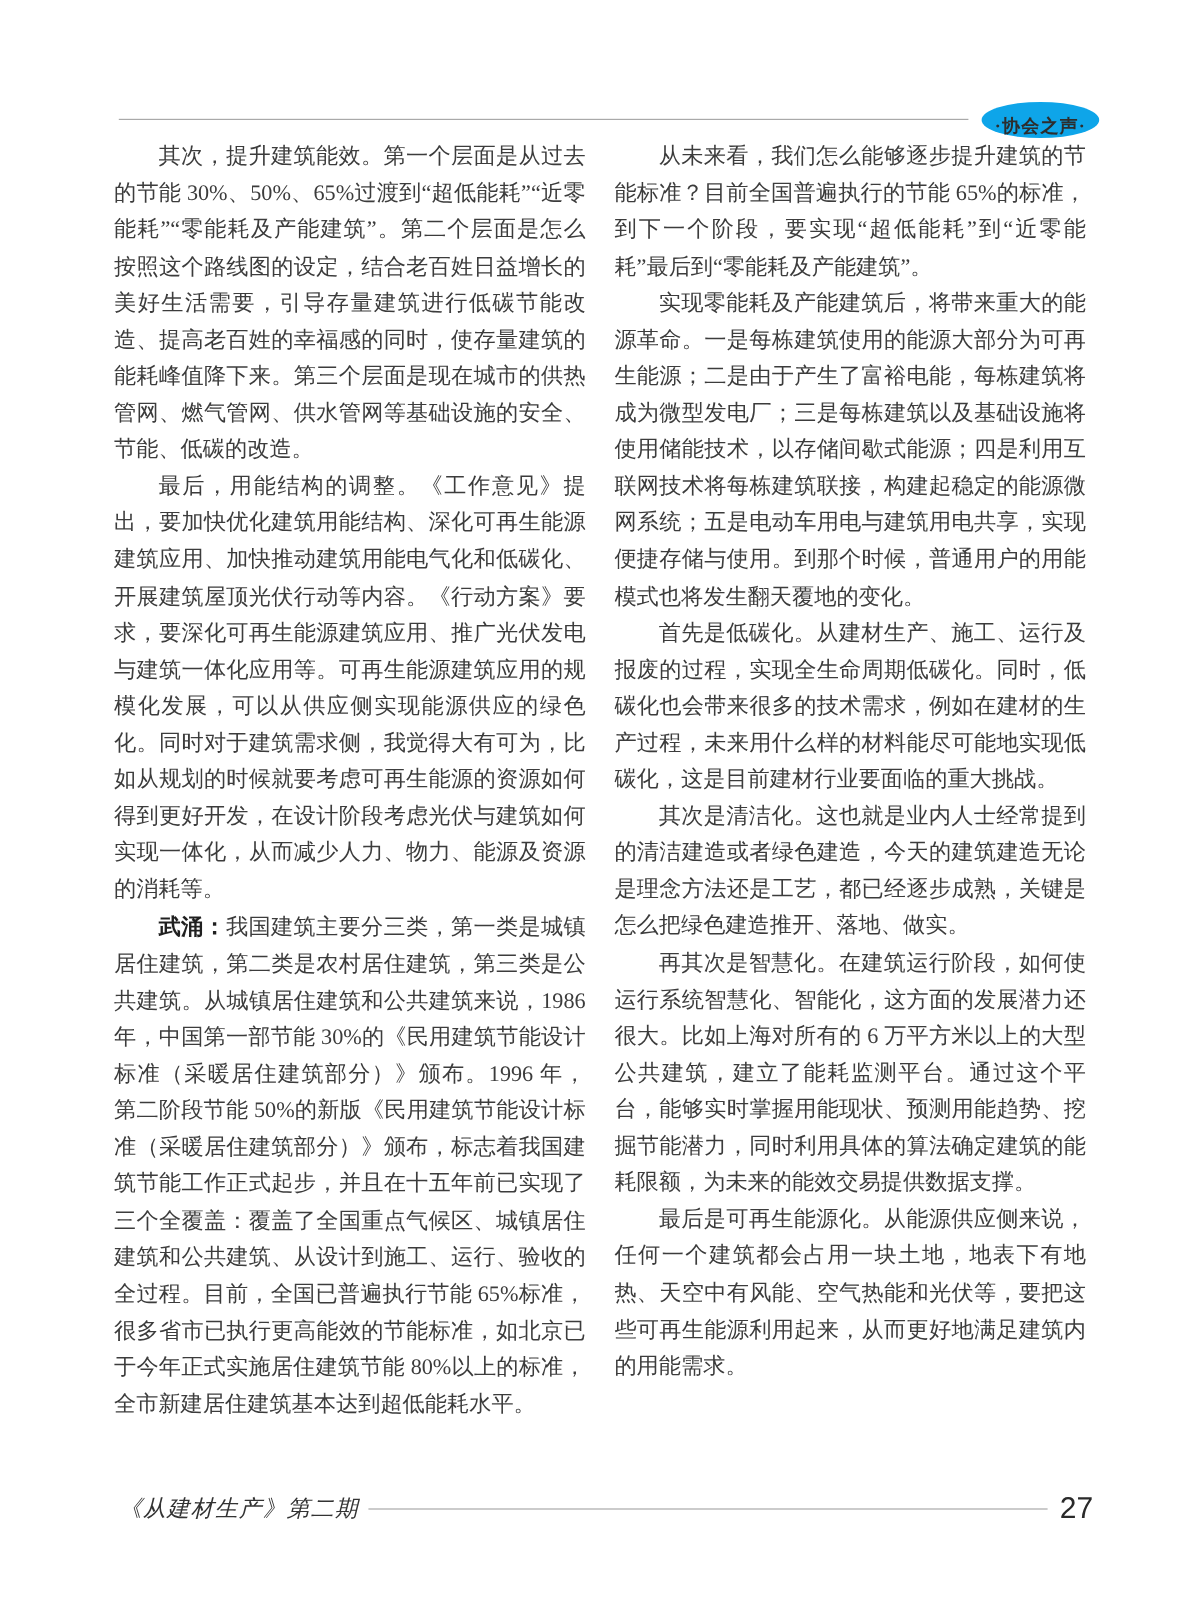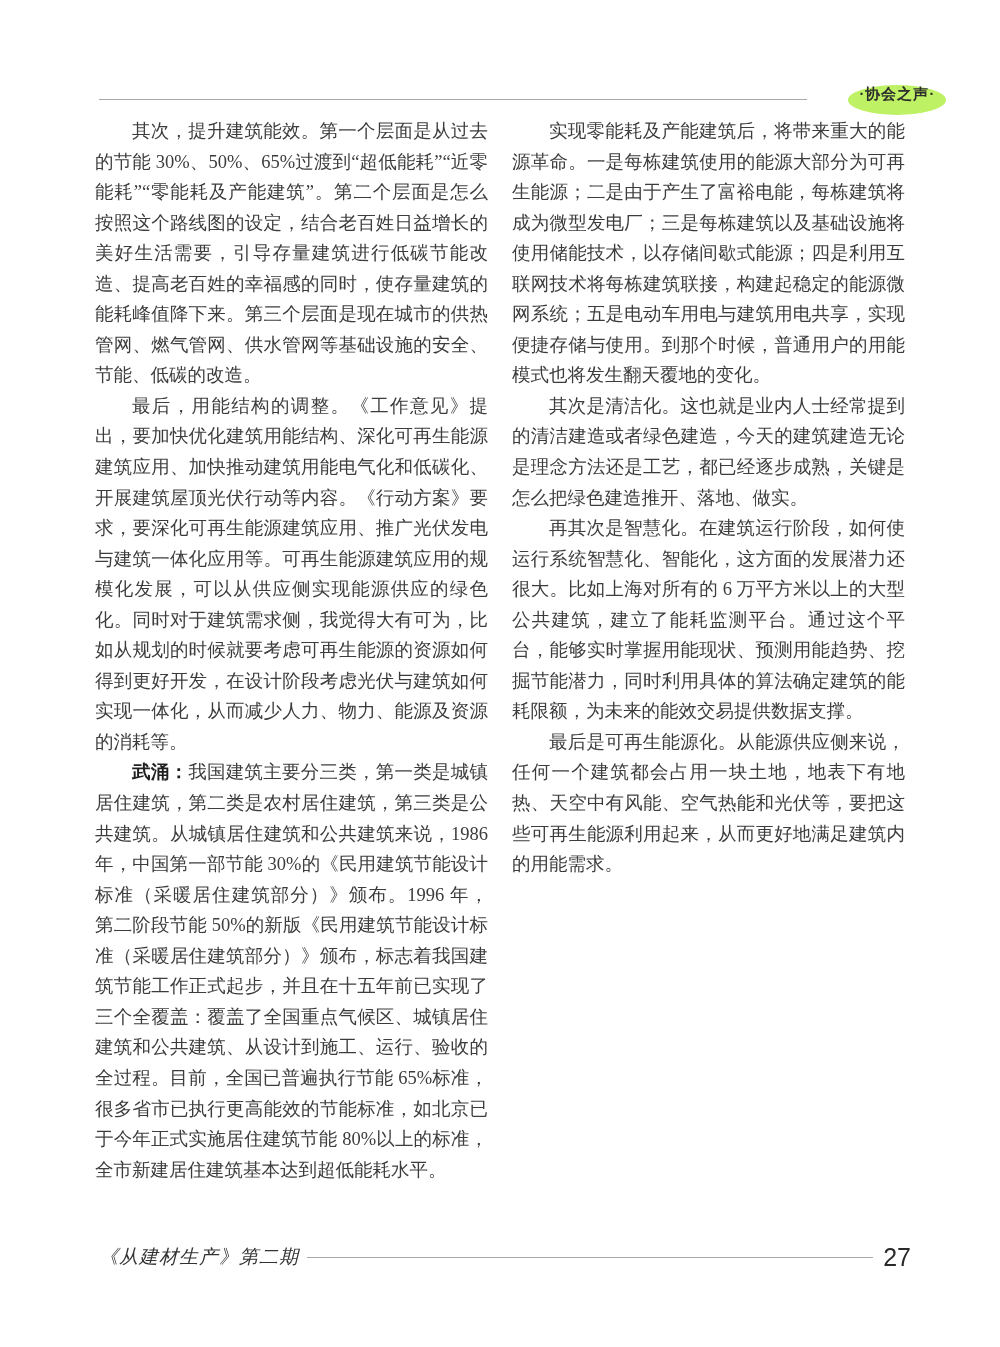--- a/index.html
+++ b/index.html
@@ -21,27 +21,27 @@
     position: absolute;
     top: 99px;
     left: 99px;
     width: 708px;
     height: 1px;
     background: #a9a9a9;
   }
   .badge {
     position: absolute;
     top: 85px;
-    left: 848px;
+    left: 818px;
     width: 98px;
     height: 30px;
-    background: #bef264;
+    background: #0ea5e9;
     border-radius: 50%;
     display: flex;
-    align-items: flex-start;
+    align-items: flex-end;
     justify-content: center;
   }
   .badge span {
     font-size: 15px;
     letter-spacing: 1px;
     color: #2d2d2d;
     font-weight: 600;
     white-space: nowrap;
   }
   
@@ -114,21 +114,23 @@
     <span>·协会之声·</span>
   </div>
 
   <div class="column column-left">
       <p class="para">其次，提升建筑能效。第一个层面是从过去的节能 30%、50%、65%过渡到“超低能耗”“近零能耗”“零能耗及产能建筑”。第二个层面是怎么按照这个路线图的设定，结合老百姓日益增长的美好生活需要，引导存量建筑进行低碳节能改造、提高老百姓的幸福感的同时，使存量建筑的能耗峰值降下来。第三个层面是现在城市的供热管网、燃气管网、供水管网等基础设施的安全、节能、低碳的改造。</p>
       <p class="para">最后，用能结构的调整。《工作意见》提出，要加快优化建筑用能结构、深化可再生能源建筑应用、加快推动建筑用能电气化和低碳化、开展建筑屋顶光伏行动等内容。《行动方案》要求，要深化可再生能源建筑应用、推广光伏发电与建筑一体化应用等。可再生能源建筑应用的规模化发展，可以从供应侧实现能源供应的绿色化。同时对于建筑需求侧，我觉得大有可为，比如从规划的时候就要考虑可再生能源的资源如何得到更好开发，在设计阶段考虑光伏与建筑如何实现一体化，从而减少人力、物力、能源及资源的消耗等。</p>
       <p class="para"><span class="speaker">武涌：</span>我国建筑主要分三类，第一类是城镇居住建筑，第二类是农村居住建筑，第三类是公共建筑。从城镇居住建筑和公共建筑来说，1986 年，中国第一部节能 30%的《民用建筑节能设计标准（采暖居住建筑部分）》颁布。1996 年，第二阶段节能 50%的新版《民用建筑节能设计标准（采暖居住建筑部分）》颁布，标志着我国建筑节能工作正式起步，并且在十五年前已实现了三个全覆盖：覆盖了全国重点气候区、城镇居住建筑和公共建筑、从设计到施工、运行、验收的全过程。目前，全国已普遍执行节能 65%标准，很多省市已执行更高能效的节能标准，如北京已于今年正式实施居住建筑节能 80%以上的标准，全市新建居住建筑基本达到超低能耗水平。</p>
     </div>
 
   <div class="column column-right">
+      <p class="para">从未来看，我们怎么能够逐步提升建筑的节能标准？目前全国普遍执行的节能 65%的标准，到下一个阶段，要实现“超低能耗”到“近零能耗”最后到“零能耗及产能建筑”。</p>
       <p class="para">实现零能耗及产能建筑后，将带来重大的能源革命。一是每栋建筑使用的能源大部分为可再生能源；二是由于产生了富裕电能，每栋建筑将成为微型发电厂；三是每栋建筑以及基础设施将使用储能技术，以存储间歇式能源；四是利用互联网技术将每栋建筑联接，构建起稳定的能源微网系统；五是电动车用电与建筑用电共享，实现便捷存储与使用。到那个时候，普通用户的用能模式也将发生翻天覆地的变化。</p>
+      <p class="para">首先是低碳化。从建材生产、施工、运行及报废的过程，实现全生命周期低碳化。同时，低碳化也会带来很多的技术需求，例如在建材的生产过程，未来用什么样的材料能尽可能地实现低碳化，这是目前建材行业要面临的重大挑战。</p>
       <p class="para">其次是清洁化。这也就是业内人士经常提到的清洁建造或者绿色建造，今天的建筑建造无论是理念方法还是工艺，都已经逐步成熟，关键是怎么把绿色建造推开、落地、做实。</p>
       <p class="para">再其次是智慧化。在建筑运行阶段，如何使运行系统智慧化、智能化，这方面的发展潜力还很大。比如上海对所有的 6 万平方米以上的大型公共建筑，建立了能耗监测平台。通过这个平台，能够实时掌握用能现状、预测用能趋势、挖掘节能潜力，同时利用具体的算法确定建筑的能耗限额，为未来的能效交易提供数据支撑。</p>
       <p class="para">最后是可再生能源化。从能源供应侧来说，任何一个建筑都会占用一块土地，地表下有地热、天空中有风能、空气热能和光伏等，要把这些可再生能源利用起来，从而更好地满足建筑内的用能需求。</p>
     </div>
 
   <div class="footer">
     <span class="journal">《从建材生产》第二期</span>
     <div class="footer-rule"></div>
     <span class="page-number">27</span>
   </div>

